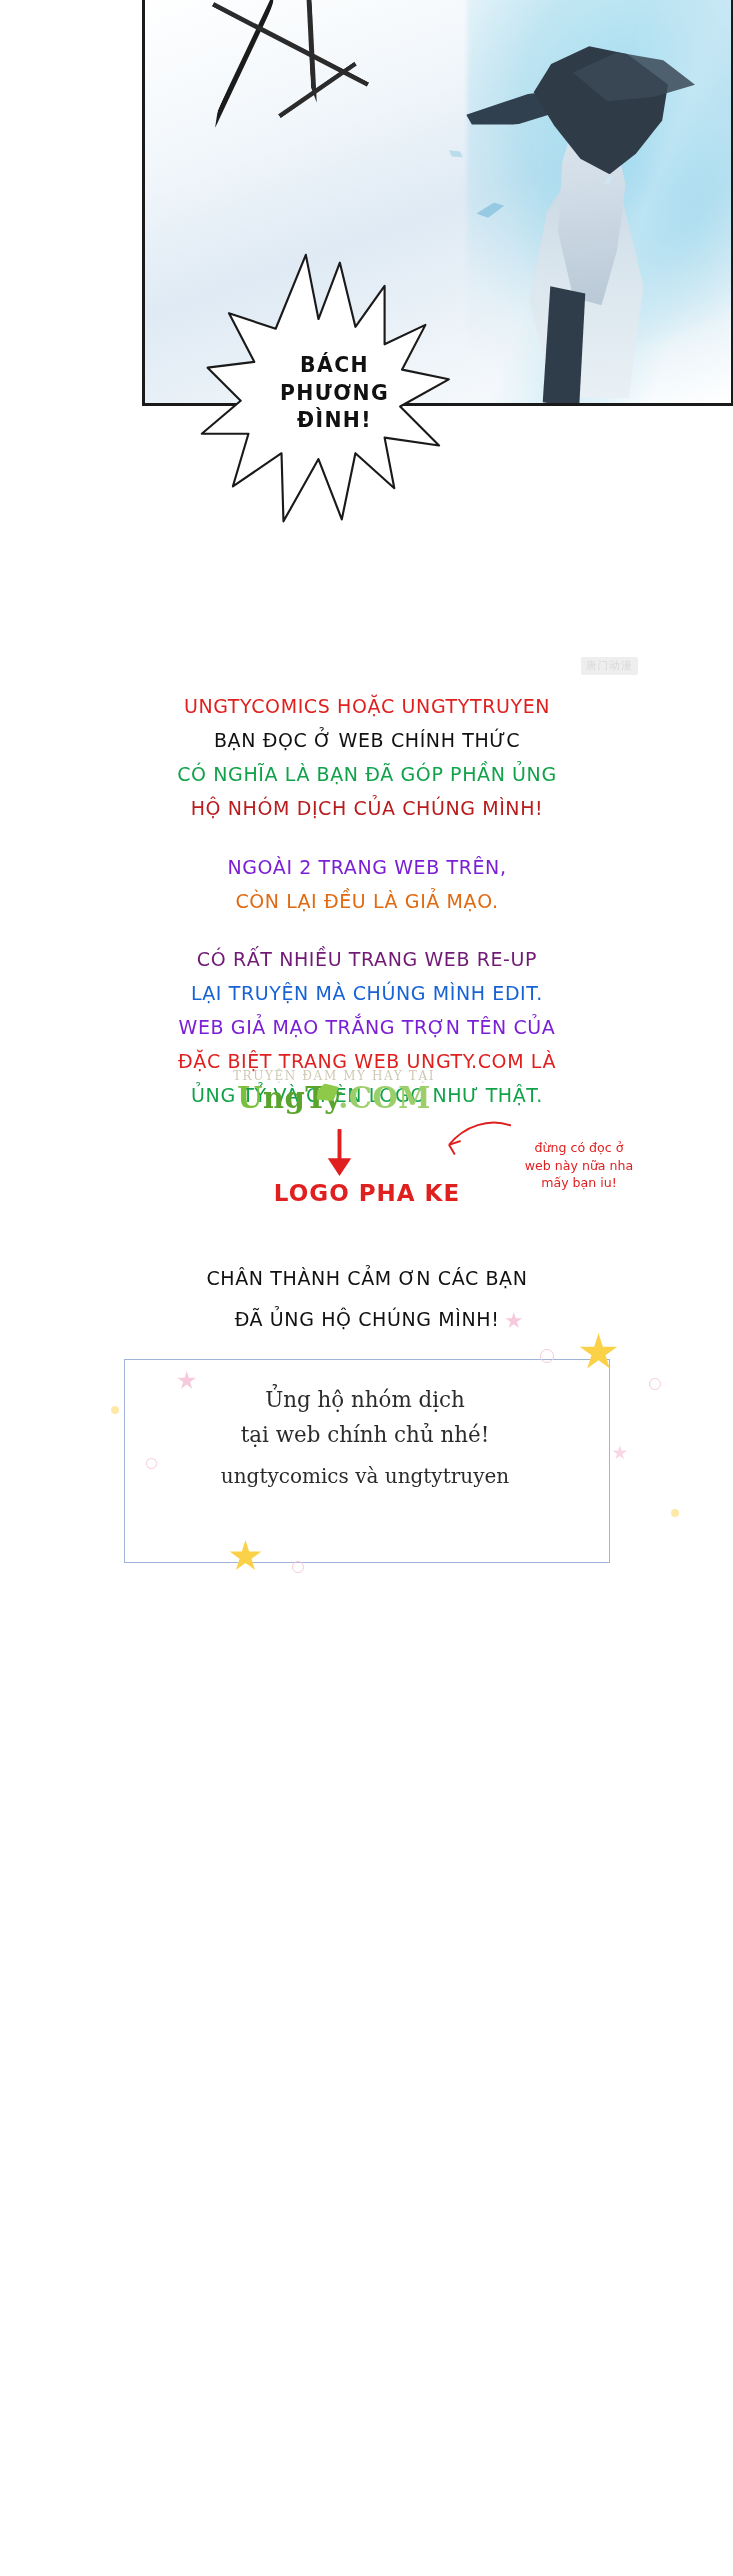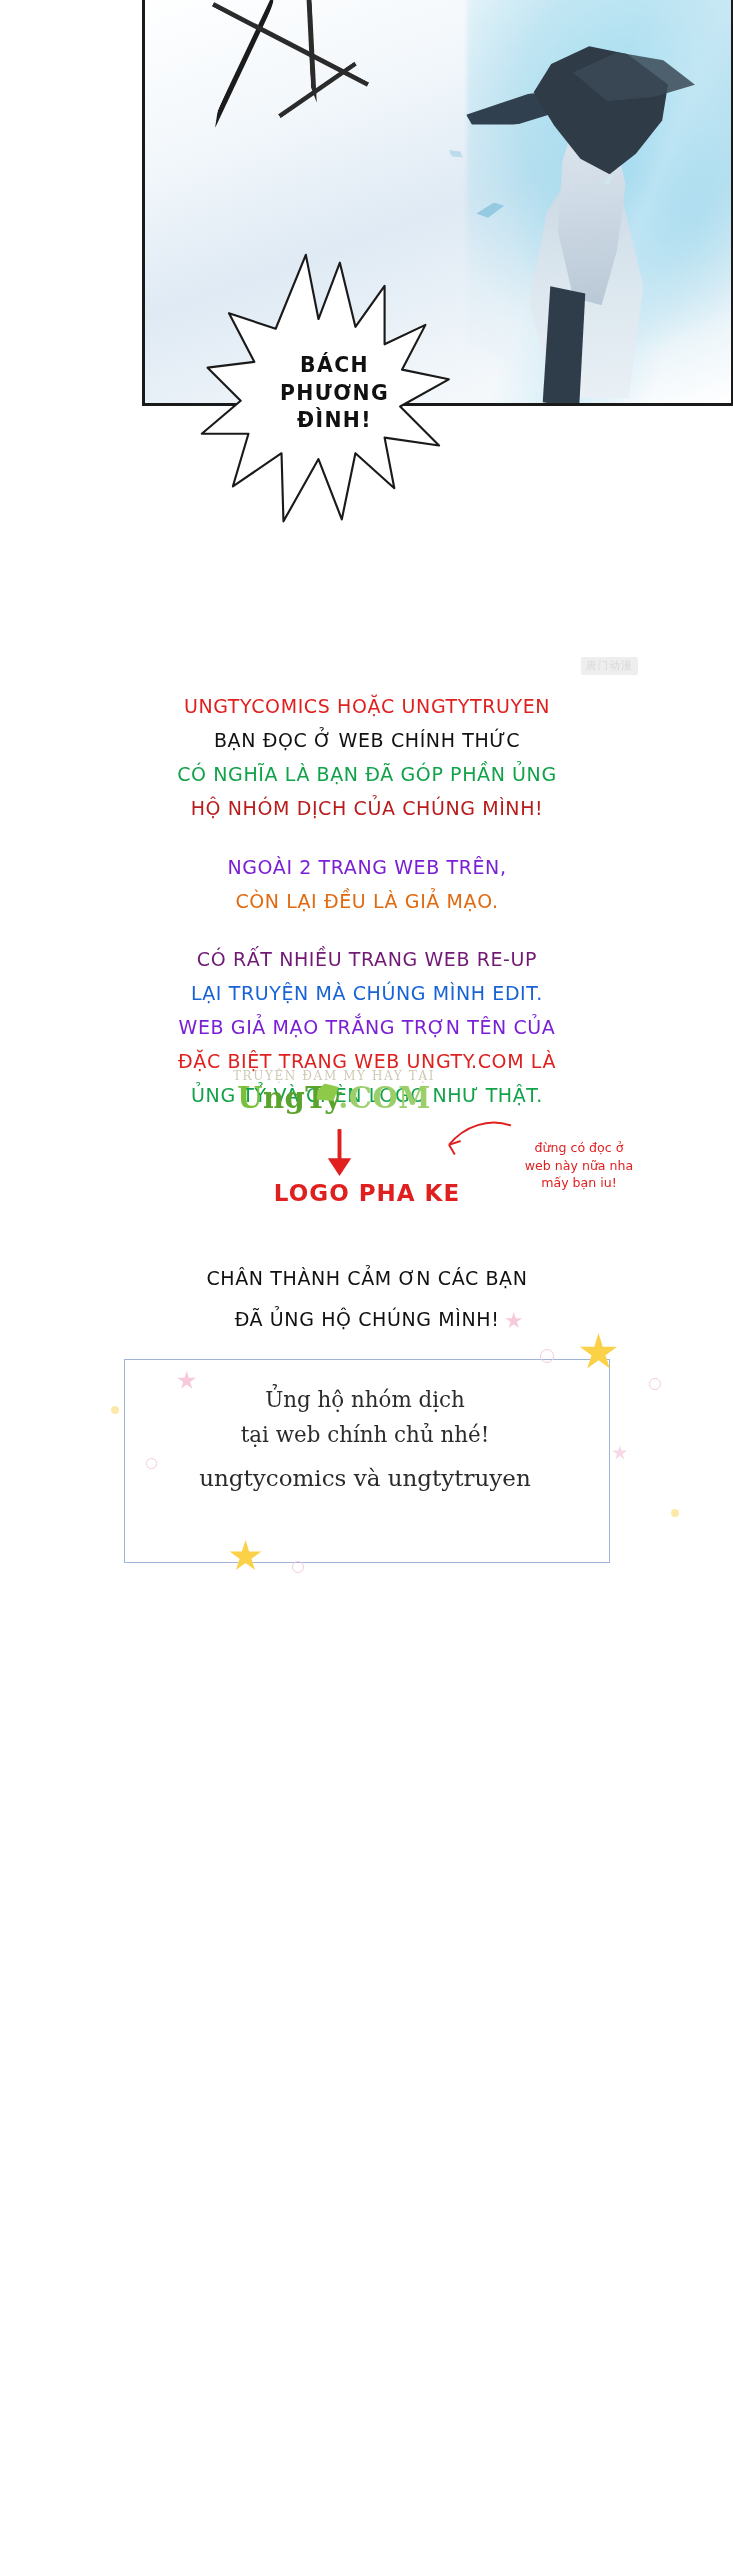--- a/index.html
+++ b/index.html
@@ -294,21 +294,21 @@
     left: 124px;
     top: 1382px;
     width: 482px;
     text-align: center;
     font-family: "DejaVu Serif", serif;
     font-size: 21.4px;
     line-height: 1.65;
     color: #2b2b2b;
   }
   .footer-text .last {
-    font-size: 23px;
+    font-size: 20px;
     margin-top: 7.8px;
     display: block;
   }
   .star {
     position: absolute;
     clip-path: polygon(50% 0%, 61% 35%, 98% 35%, 68% 57%, 79% 91%, 50% 70%, 21% 91%, 32% 57%, 2% 35%, 39% 35%);
   }
   .st-y1 { left: 579px; top: 1333px; width: 39px; height: 39px; background: #fbd147; }
   .st-y2 { left: 229px; top: 1540px; width: 33px; height: 33px; background: #fbd147; }
   .st-p1 { left: 505px; top: 1312px; width: 17.5px; height: 17.5px; background: #f6c9dd; }

